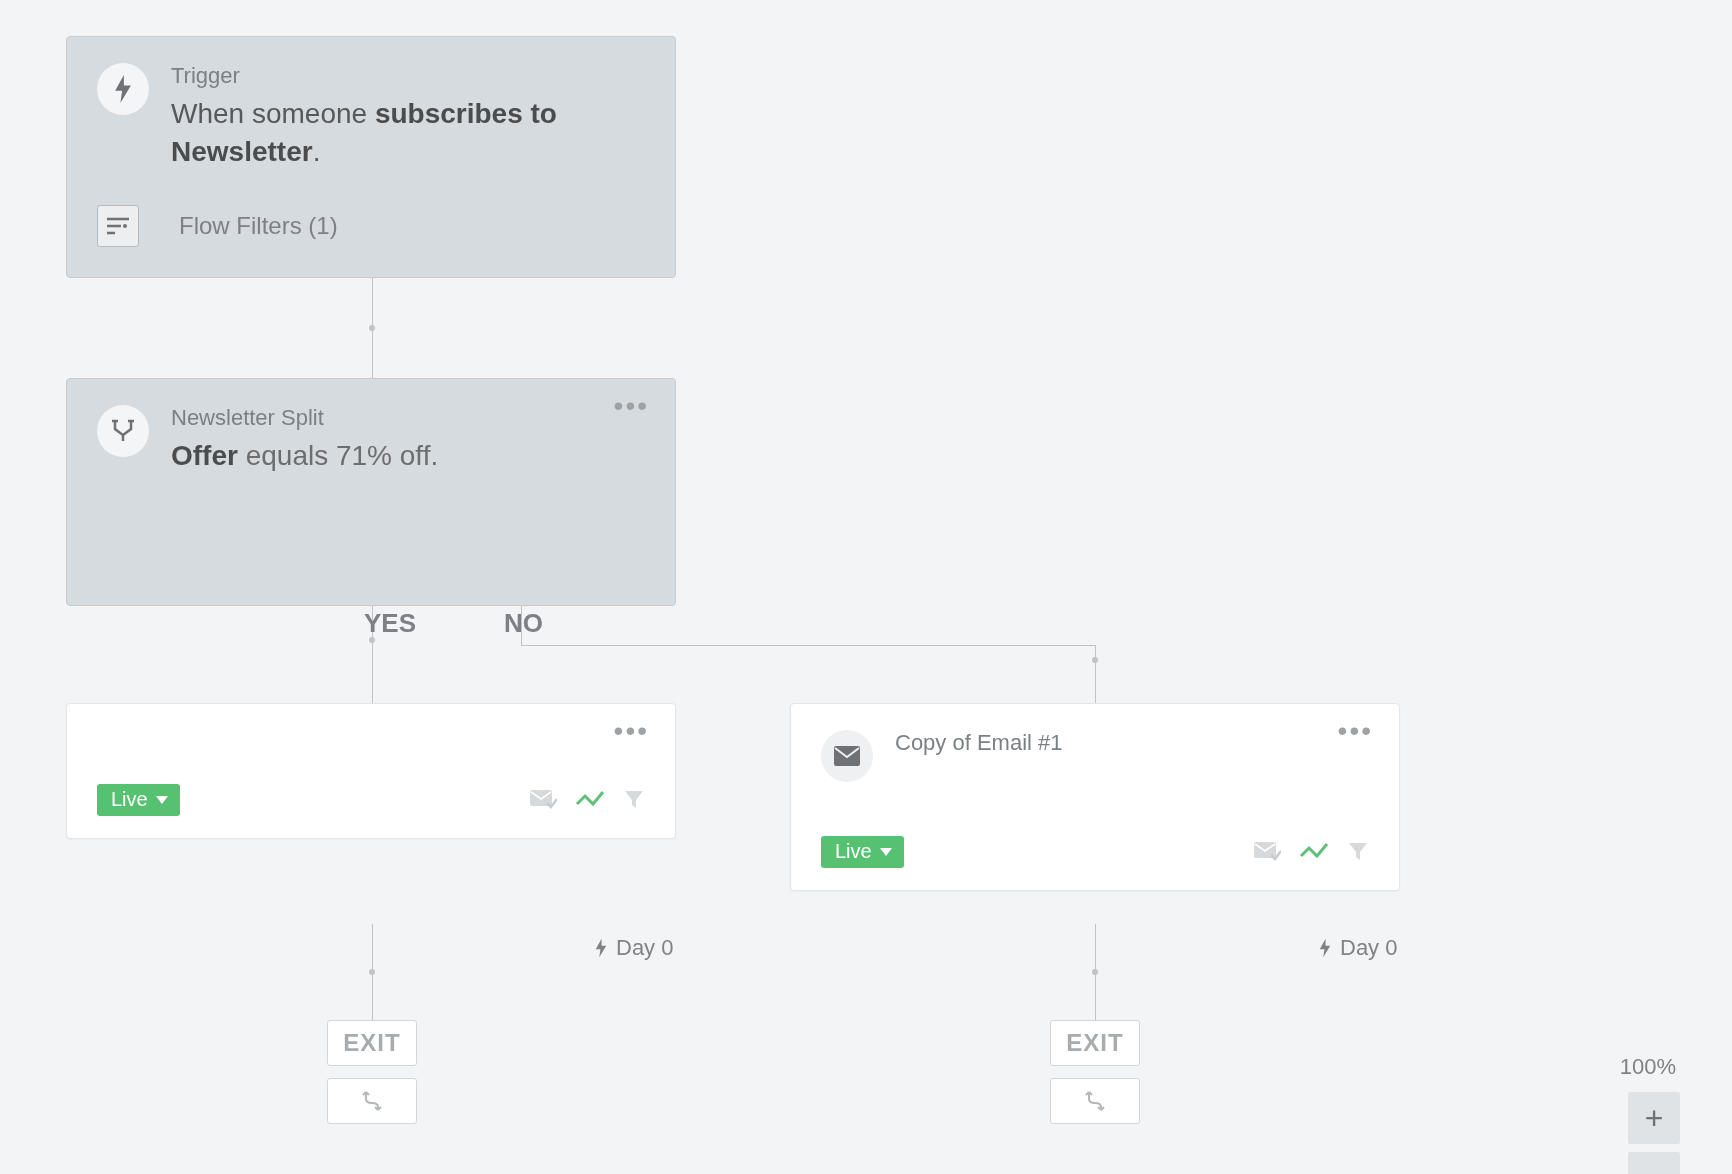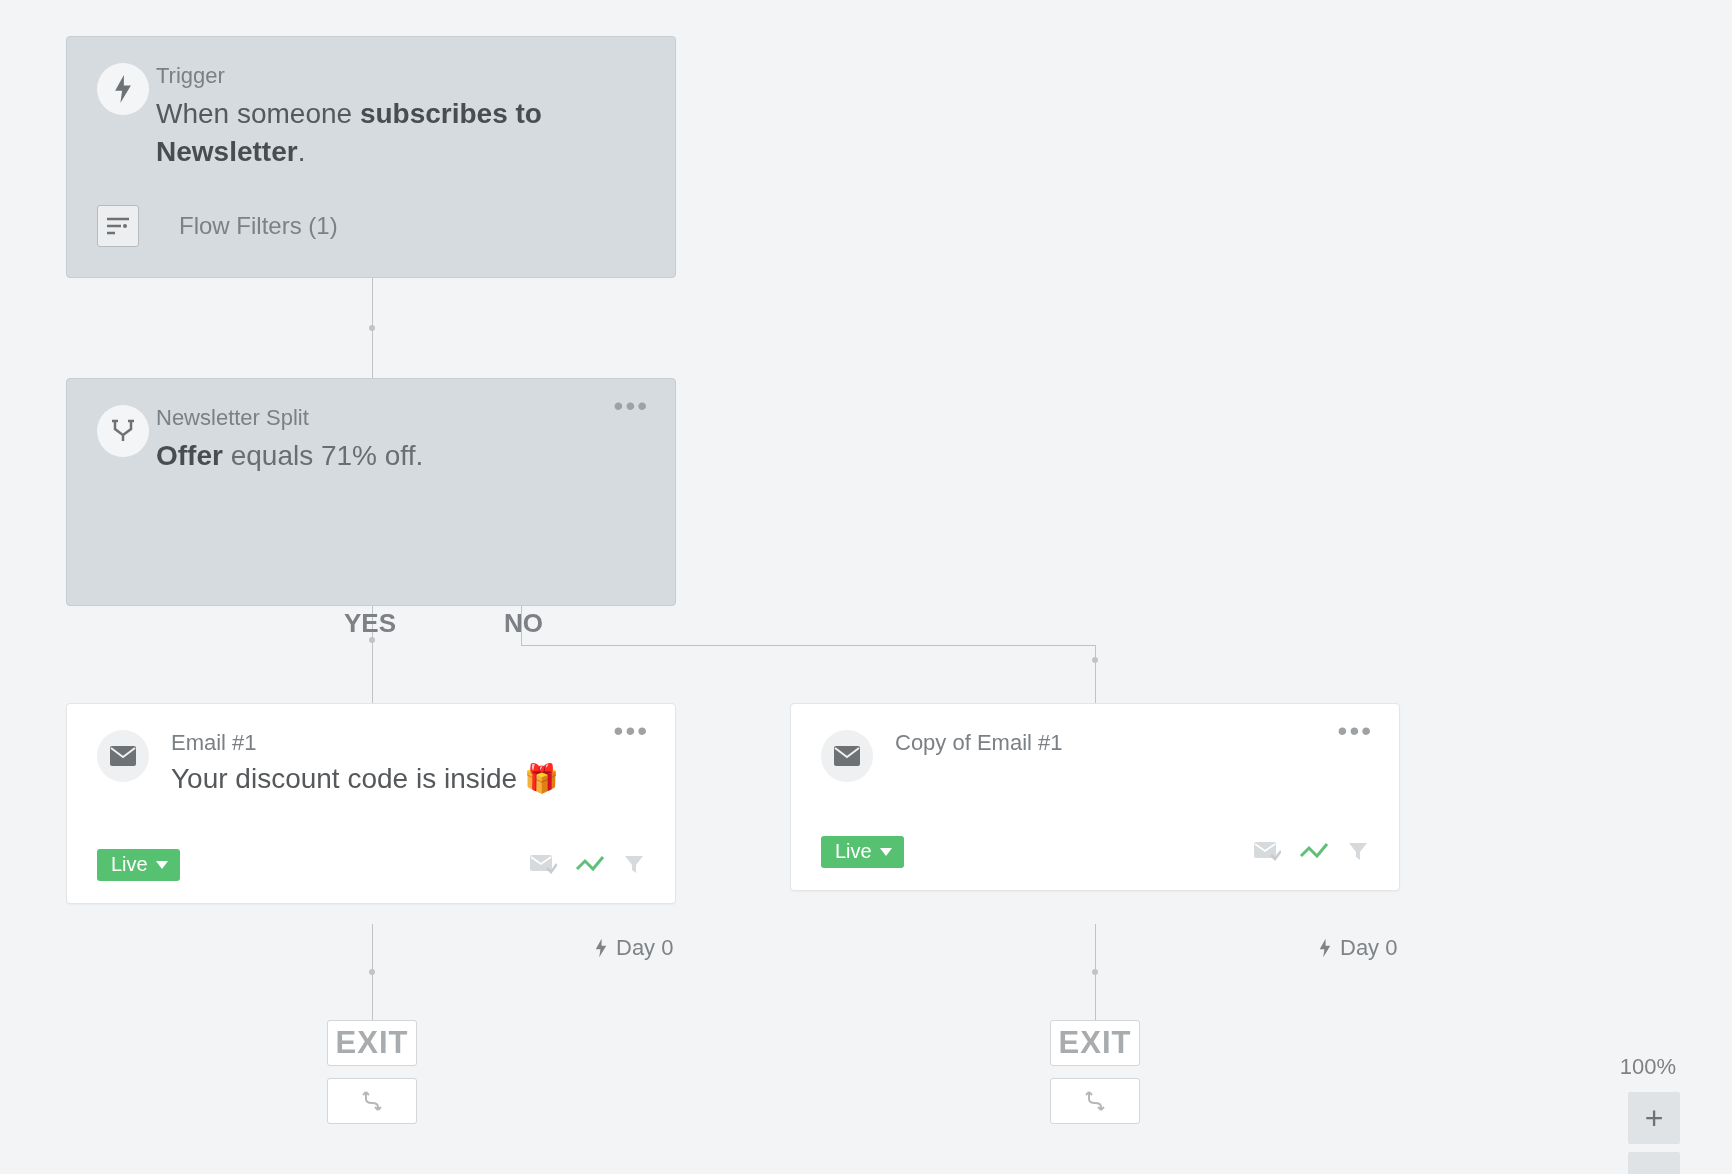--- a/index.html
+++ b/index.html
@@ -40,21 +40,21 @@
     border-radius: 4px;
     padding: 26px 30px 30px 30px;
   }
   .card .icon-circle {
     width: 52px; height: 52px;
     border-radius: 50%;
     background: #f4f5f6;
     display: flex; align-items: center; justify-content: center;
     flex-shrink: 0;
   }
-  .card .row { display: flex; gap: 7px; align-items: flex-start; }
+  .card .row { display: flex; gap: 22px; align-items: flex-start; }
   .card .label {
     font-size: 22px;
     color: #7b8084;
     font-weight: 500;
     margin-bottom: 6px;
   }
   .card .desc {
     font-size: 28px;
     color: #55595c;
     line-height: 1.35;
@@ -140,21 +140,21 @@
   }
 
   
   .small-btn {
     position:absolute;
     background:#fff;
     border:1px solid #d4d7d9;
     border-radius:3px;
     display:flex;align-items:center;justify-content:center;
   }
-  .exit-btn { width:90px; height:46px; font-size:31px; font-weight:600; color:#a8acaf; letter-spacing:1px;}
+  .exit-btn { width:90px; height:46px; font-size:24px; font-weight:600; color:#a8acaf; letter-spacing:1px;}
   .branch-btn { width:90px; height:46px; color:#b4b8bb; }
 
   
   .zoom-label {
     position:absolute;
     right: 56px; top: 1054px;
     font-size: 22px; color:#7f8285;
   }
   .zoom-btn {
     position:absolute;
@@ -224,39 +224,25 @@
       </div>
       <div style="flex:1">
         <div class="label">Newsletter Split</div>
         <div class="desc">
           <span class="strong">Offer</span><span class="light"> equals 71% off.</span>
         </div>
       </div>
     </div>
   </div>
 
-  <div class="branch-label" style="left:344px; top:608px;">YES</div>
+  <div class="branch-label" style="left:364px; top:608px;">YES</div>
   <div class="branch-label" style="left:504px; top:608px;text-align:center;">NO</div>
 
   <div class="email-card" style="left:66px; top:703px;">
     <div class="more-dots">•••</div>
-    <div class="row">
-      <div class="icon-circle">
-        <svg width="28" height="22" viewBox="0 0 28 22">
-            <rect x="1" y="1" width="26" height="20" rx="2" fill="#6e7275"></rect>
-            <path d="M2 3l12 9 12-9" stroke="#eef0f1" stroke-width="2" fill="none"></path>
-          </svg>
-      </div>
-      <div style="flex:1">
-        <div class="label">Email #1</div>
-        <div class="subject">
-          <span>Your discount code is inside </span><span class="gift">🎁</span>
-        </div>
-      </div>
-    </div>
     <div class="footer">
       <div class="status-badge">
         <span>Live</span>
         <span class="caret"></span>
       </div>
       <div class="metric-icons">
         <span>
             <svg width="28" height="22" viewBox="0 0 28 22">
               <rect x="1" y="1" width="22" height="16" rx="2" fill="#d7dadc"></rect>
               <path d="M2 3l10 7 10-7" stroke="#fff" stroke-width="1.6" fill="none"></path>

